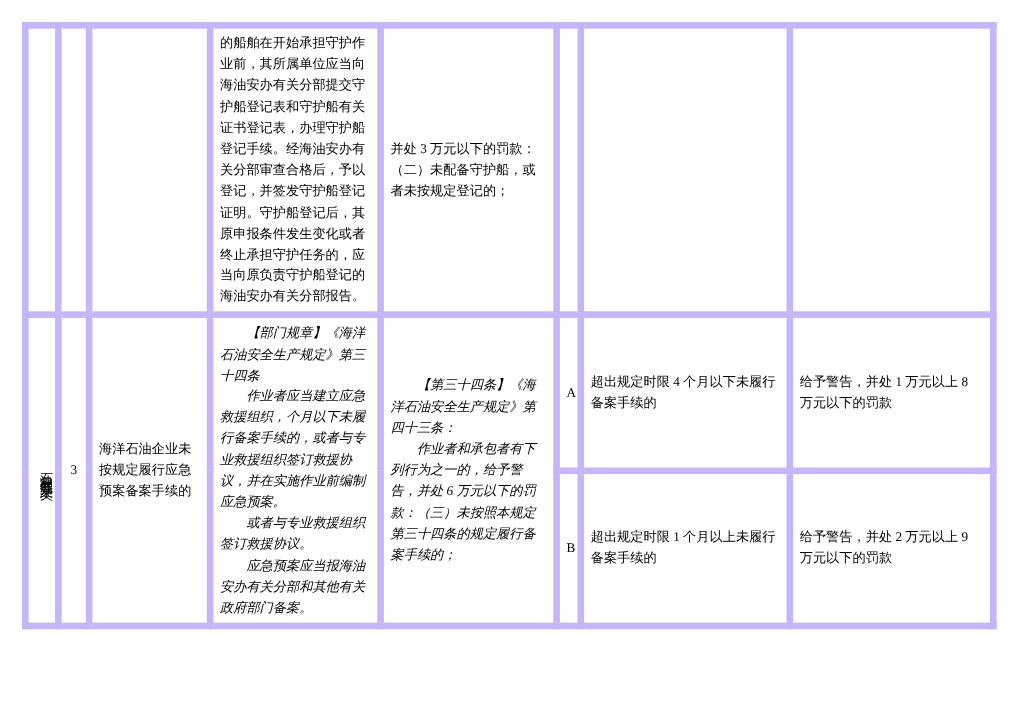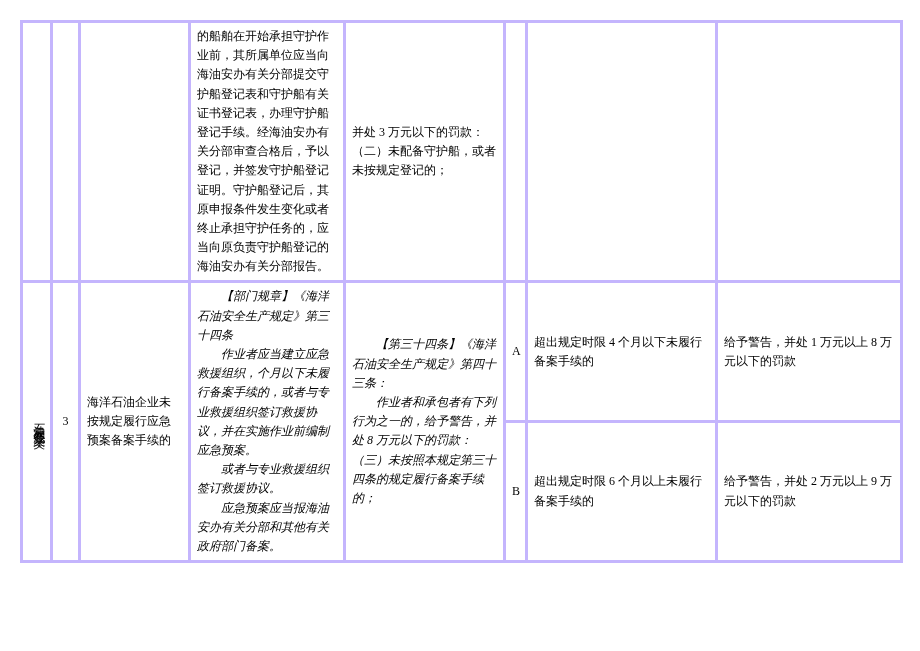--- a/index.html
+++ b/index.html
@@ -14,21 +14,21 @@
       color: #000;
       background: #fff;
       padding: 20px;
     }
     table {
       border-collapse: collapse;
       width: 880px;
       table-layout: fixed;
     }
     td {
-      border: 3px solid #c4b5fd;
+      border: 6px solid #c4b5fd;
       padding: 4px 6px;
       vertical-align: middle;
       word-wrap: break-word;
     }
     .col1 { width: 30px; }
     .col2 { width: 28px; }
     .col3 { width: 110px; }
     .col4 { width: 155px; }
     .col5 { width: 160px; }
     .col6 { width: 22px; }
@@ -86,38 +86,38 @@
         <span>海洋石油企业未按规定履行应急预案备案手续的</span>
       </td>
       <td rowspan="2">
         <span class="indent">【部门规章】《海洋石油安全生产规定》第三十四条</span>
         <span class="indent">作业者应当建立应急救援组织，个月以下未履行备案手续的，或者与专业救援组织签订救援协议，并在实施作业前编制应急预案。</span>
         <span class="indent">或者与专业救援组织签订救援协议。</span>
         <span class="indent">应急预案应当报海油安办有关分部和其他有关政府部门备案。</span>
       </td>
       <td rowspan="2">
         <span class="indent">【第三十四条】《海洋石油安全生产规定》第四十三条：</span>
-        <span class="indent">作业者和承包者有下列行为之一的，给予警告，并处 8 万元以下的罚款：（三）未按照本规定第三十四条的规定履行备案手续的；</span>
+        <span class="indent">作业者和承包者有下列行为之一的，给予警告，并处 6 万元以下的罚款：（三）未按照本规定第三十四条的规定履行备案手续的；</span>
       </td>
       <td class="center">
         <span>A</span>
       </td>
       <td>
         <span>超出规定时限 4 个月以下未履行备案手续的</span>
       </td>
       <td>
         <span>给予警告，并处 1 万元以上 8 万元以下的罚款</span>
       </td>
     </tr>
 
     <tr>
       <td class="center">
         <span>B</span>
       </td>
       <td>
-        <span>超出规定时限 6 个月以上未履行备案手续的</span>
+        <span>超出规定时限 1 个月以上未履行备案手续的</span>
       </td>
       <td>
         <span>给予警告，并处 2 万元以上 9 万元以下的罚款</span>
       </td>
     </tr>
   </tbody>
 </table>
 
 </body></html>

